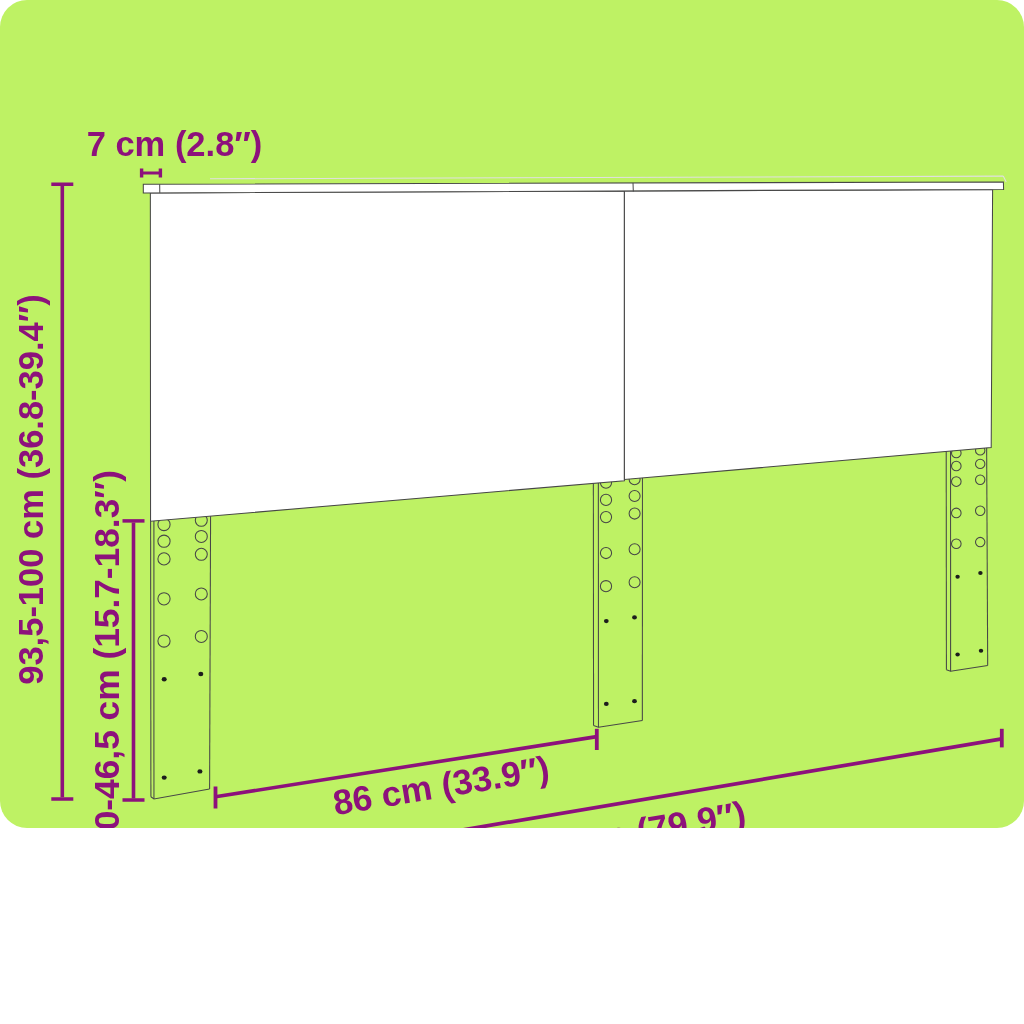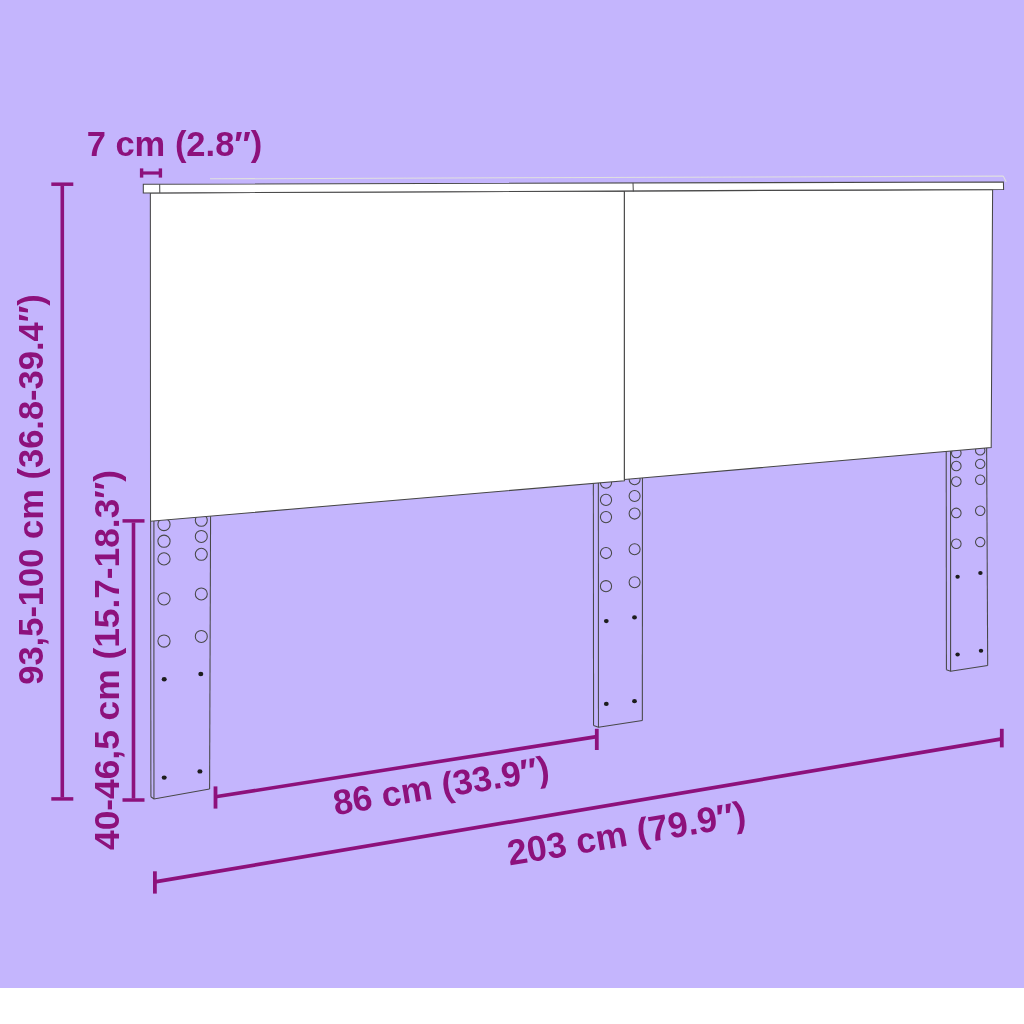--- a/index.html
+++ b/index.html
@@ -1,16 +1,16 @@
 <!DOCTYPE html>
 <html><head>
 <meta charset="utf-8">
 <style>
   html,body{margin:0;padding:0;background:#ffffff;}
-  #stage{position:relative;width:1024px;height:988px;background:#c4b5fd;overflow:hidden;}
+  #stage{position:relative;width:1024px;height:828px;background:#bef264;overflow:hidden;border-radius:27px;}
   svg{position:absolute;left:0;top:0;}
   text{font-family:"Liberation Sans", sans-serif;font-weight:bold;fill:#8d117c;}
 </style>
 </head>
 <body>
 <div id="stage">
 <svg width="1024" height="1024" viewBox="0 0 1024 1024">
 
   <g stroke="#474747" stroke-width="1.05" fill="none">
 

